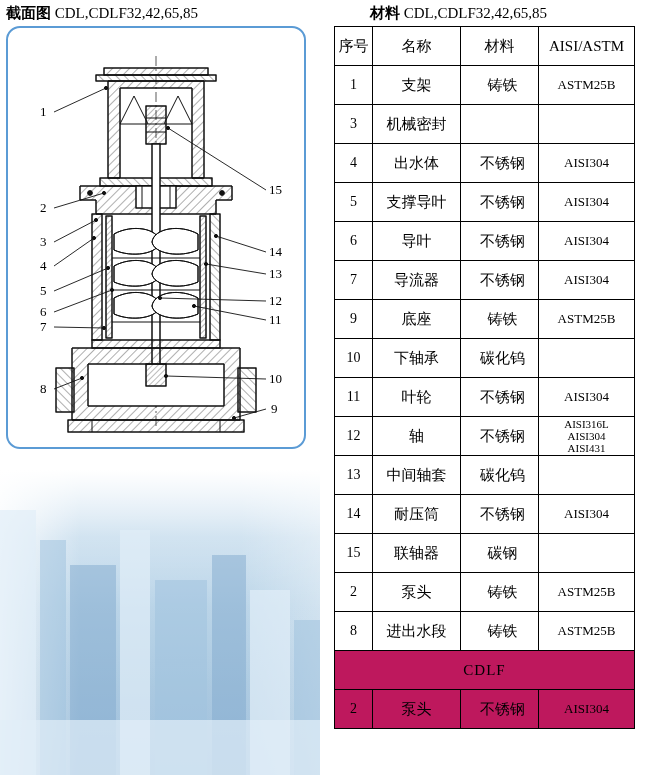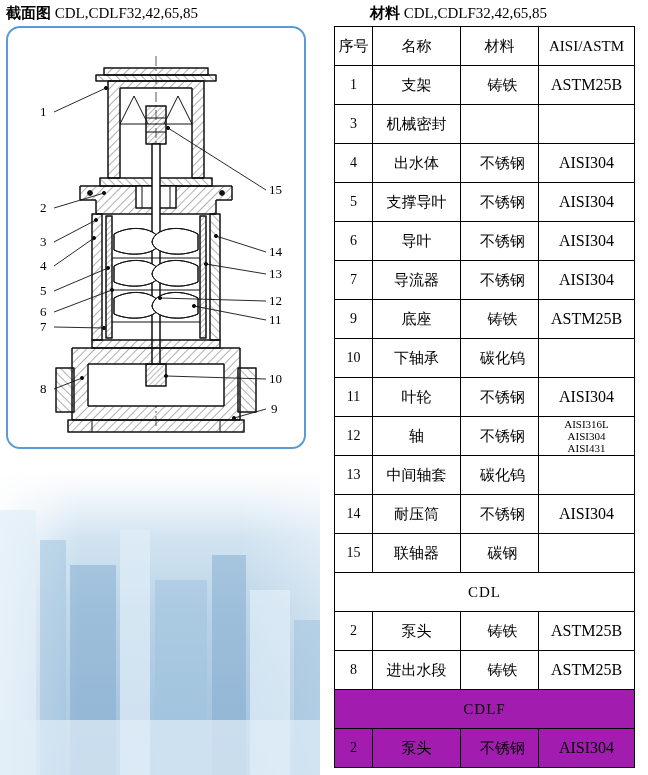--- a/index.html
+++ b/index.html
@@ -99,31 +99,31 @@
   #material-table col.c2 { width: 78px; }
   #material-table col.c3 { width: 96px; }
 
   #material-table td.num { font-size: 14px; }
   #material-table td.name { font-size: 15px; }
   #material-table td.mat {
     font-size: 15px;
     text-align: center;
     padding-left: 8px;
   }
-  #material-table td.std { font-size: 16px; }
+  #material-table td.std { font-size: 13px; }
   #material-table td.std.multi {
     font-size: 11px;
     line-height: 1.12;
   }
   #material-table tr.group td {
     font-size: 15px;
     letter-spacing: 1px;
   }
   #material-table tr.shaded td {
-    background: #a21caf;
+    background: #be185d;
   }
   #material-table thead td {
     font-size: 15px;
   }
 </style>
 </head>
 <body>
 
 <div id="left-col">
 
@@ -394,23 +394,20 @@
           <td class="name">耐压筒</td>
           <td class="mat">不锈钢</td>
           <td class="std">AISI304</td>
         </tr>
         <tr>
           <td class="num">15</td>
           <td class="name">联轴器</td>
           <td class="mat">碳钢</td>
           <td class="std"></td>
         </tr>
-        <tr class="group">
-          <td colspan="4">CDL</td>
-        </tr>
         <tr>
           <td class="num">2</td>
           <td class="name">泵头</td>
           <td class="mat">铸铁</td>
           <td class="std">ASTM25B</td>
         </tr>
         <tr>
           <td class="num">8</td>
           <td class="name">进出水段</td>
           <td class="mat">铸铁</td>

